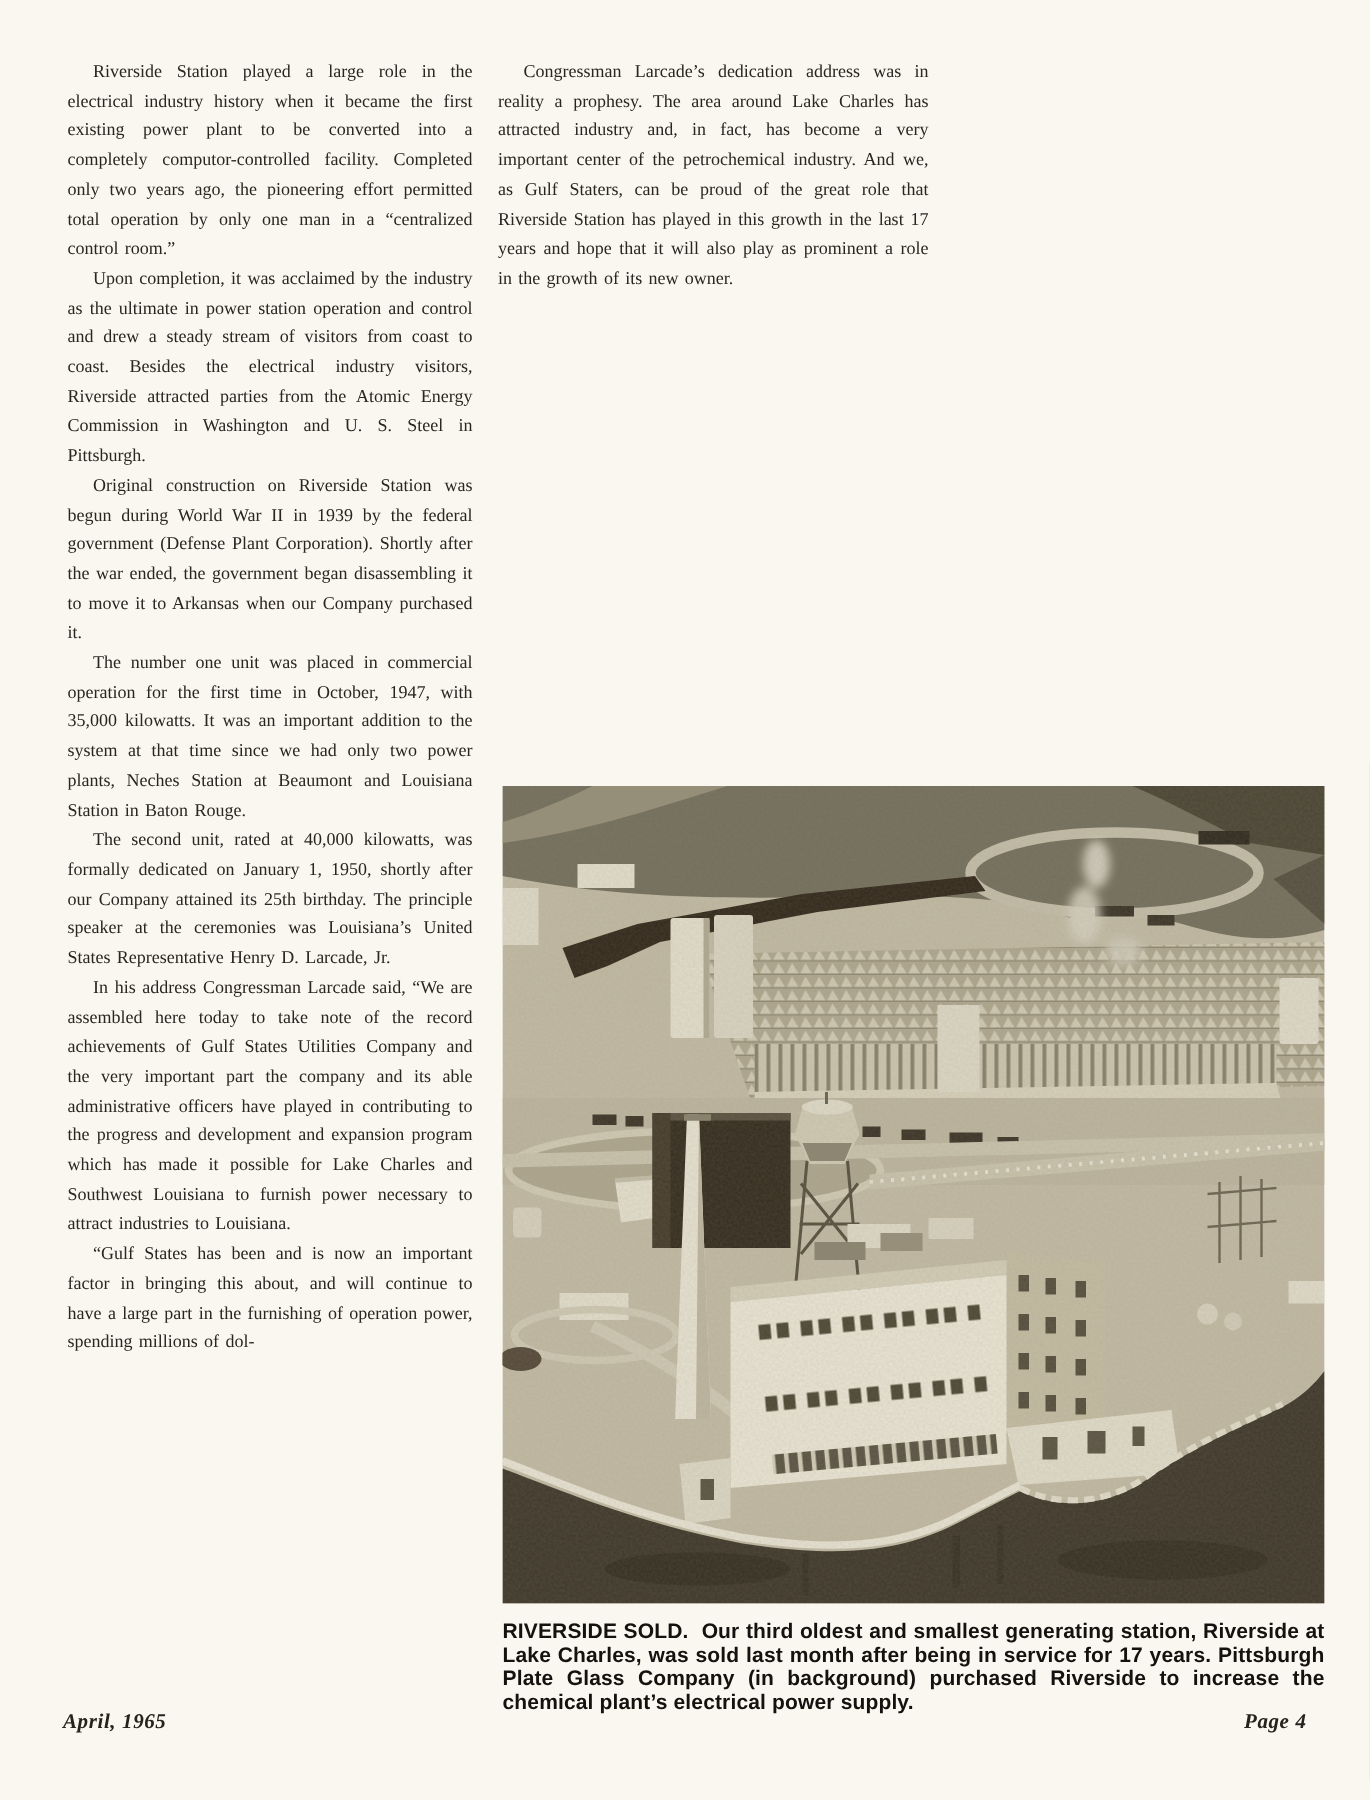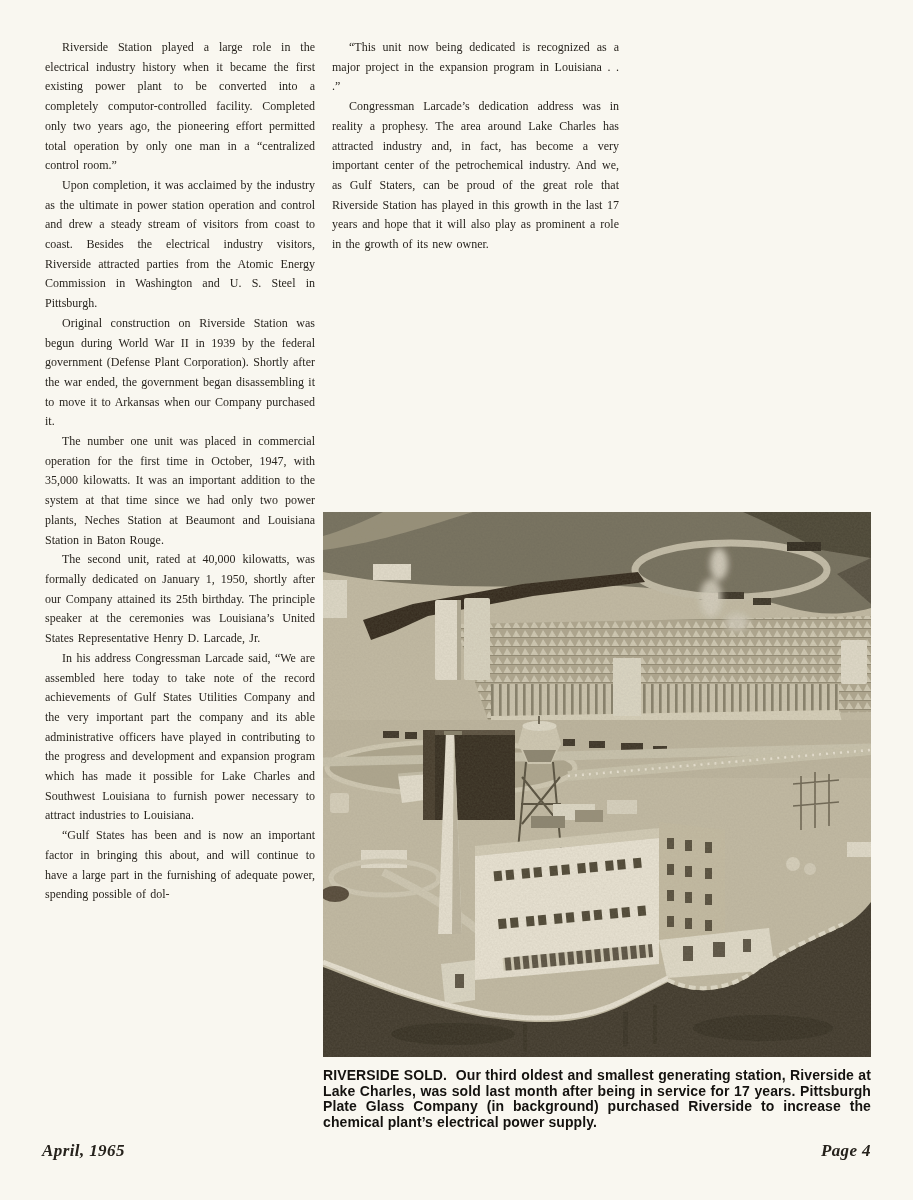--- a/index.html
+++ b/index.html
@@ -17,59 +17,58 @@
   .col-right{left:332px;width:287px;}
   .col p{
     margin:0;
     font-size:12px;
     line-height:19.7px;
     text-align:justify;
     text-indent:17px;
     word-spacing:1.2px;
   }
   .col p.no-indent{text-indent:0;}
-  .photo-figure{position:absolute;left:323px;top:512px;width:548px;margin:0;}
+  .photo-figure{position:absolute;left:323px;top:512px;width:548px;margin:12px;}
   .photo-figure svg{display:block;}
   .caption{
     margin-top:11px;
     font-family:"Liberation Sans", sans-serif;
     font-weight:700;
     font-size:14px;
     line-height:15.6px;
     text-align:justify;
     color:#14120f;
     letter-spacing:.1px;
   }
   .footer{
     position:absolute;
     left:42px;top:1141px;width:829px;
     display:flex;justify-content:space-between;
     font-family:"Liberation Serif", serif;
     font-style:italic;font-weight:700;
-    font-size:17px;color:#26221c;
+    font-size:14px;color:#26221c;
     letter-spacing:.4px;
   }
 </style>
 </head>
 <body>
 
 <div class="page">
 
   <div class="col col-left">
     <p>Riverside Station played a large role in the electrical industry history when it became the first existing power plant to be converted into a completely computor-controlled facility. Completed only two years ago, the pioneering effort permitted total operation by only one man in a “centralized control room.”</p>
     <p>Upon completion, it was acclaimed by the industry as the ultimate in power station operation and control and drew a steady stream of visitors from coast to coast. Besides the electrical industry visitors, Riverside attracted parties from the Atomic Energy Commission in Washington and U. S. Steel in Pittsburgh.</p>
     <p>Original construction on Riverside Station was begun during World War II in 1939 by the federal government (Defense Plant Corporation). Shortly after the war ended, the government began disassembling it to move it to Arkansas when our Company purchased it.</p>
     <p>The number one unit was placed in commercial operation for the first time in October, 1947, with 35,000 kilowatts. It was an important addition to the system at that time since we had only two power plants, Neches Station at Beaumont and Louisiana Station in Baton Rouge.</p>
     <p>The second unit, rated at 40,000 kilowatts, was formally dedicated on January 1, 1950, shortly after our Company attained its 25th birthday. The principle speaker at the ceremonies was Louisiana’s United States Representative Henry D. Larcade, Jr.</p>
     <p>In his address Congressman Larcade said, “We are assembled here today to take note of the record achievements of Gulf States Utilities Company and the very important part the company and its able administrative officers have played in contributing to the progress and development and expansion program which has made it possible for Lake Charles and Southwest Louisiana to furnish power necessary to attract industries to Louisiana.</p>
-    <p>“Gulf States has been and is now an important factor in bringing this about, and will continue to have a large part in the furnishing of adequate power, spending possible of dol-</p>
+    <p>“Gulf States has been and is now an important factor in bringing this about, and will continue to have a large part in the furnishing of operation power, spending millions of dol-</p>
   </div>
 
   <div class="col col-right">
-    <p>“This unit now being dedicated is recognized as a major project in the expansion program in Louisiana . . .”</p>
     <p>Congressman Larcade’s dedication address was in reality a prophesy. The area around Lake Charles has attracted industry and, in fact, has become a very important center of the petrochemical industry. And we, as Gulf Staters, can be proud of the great role that Riverside Station has played in this growth in the last 17 years and hope that it will also play as prominent a role in the growth of its new owner.</p>
   </div>
 
   <figure class="photo-figure">
     <svg width="548" height="545" viewBox="0 0 548 545" xmlns="http://www.w3.org/2000/svg">
       <defs>
         <pattern id="saw" width="9" height="9" patternUnits="userSpaceOnUse">
           <rect width="9" height="9" fill="#b4ab94"></rect>
           <path d="M0,9 L4,1 L9,9 Z" fill="#d6cfba"></path>
           <rect y="8" width="9" height="1" fill="#948c76"></rect>

